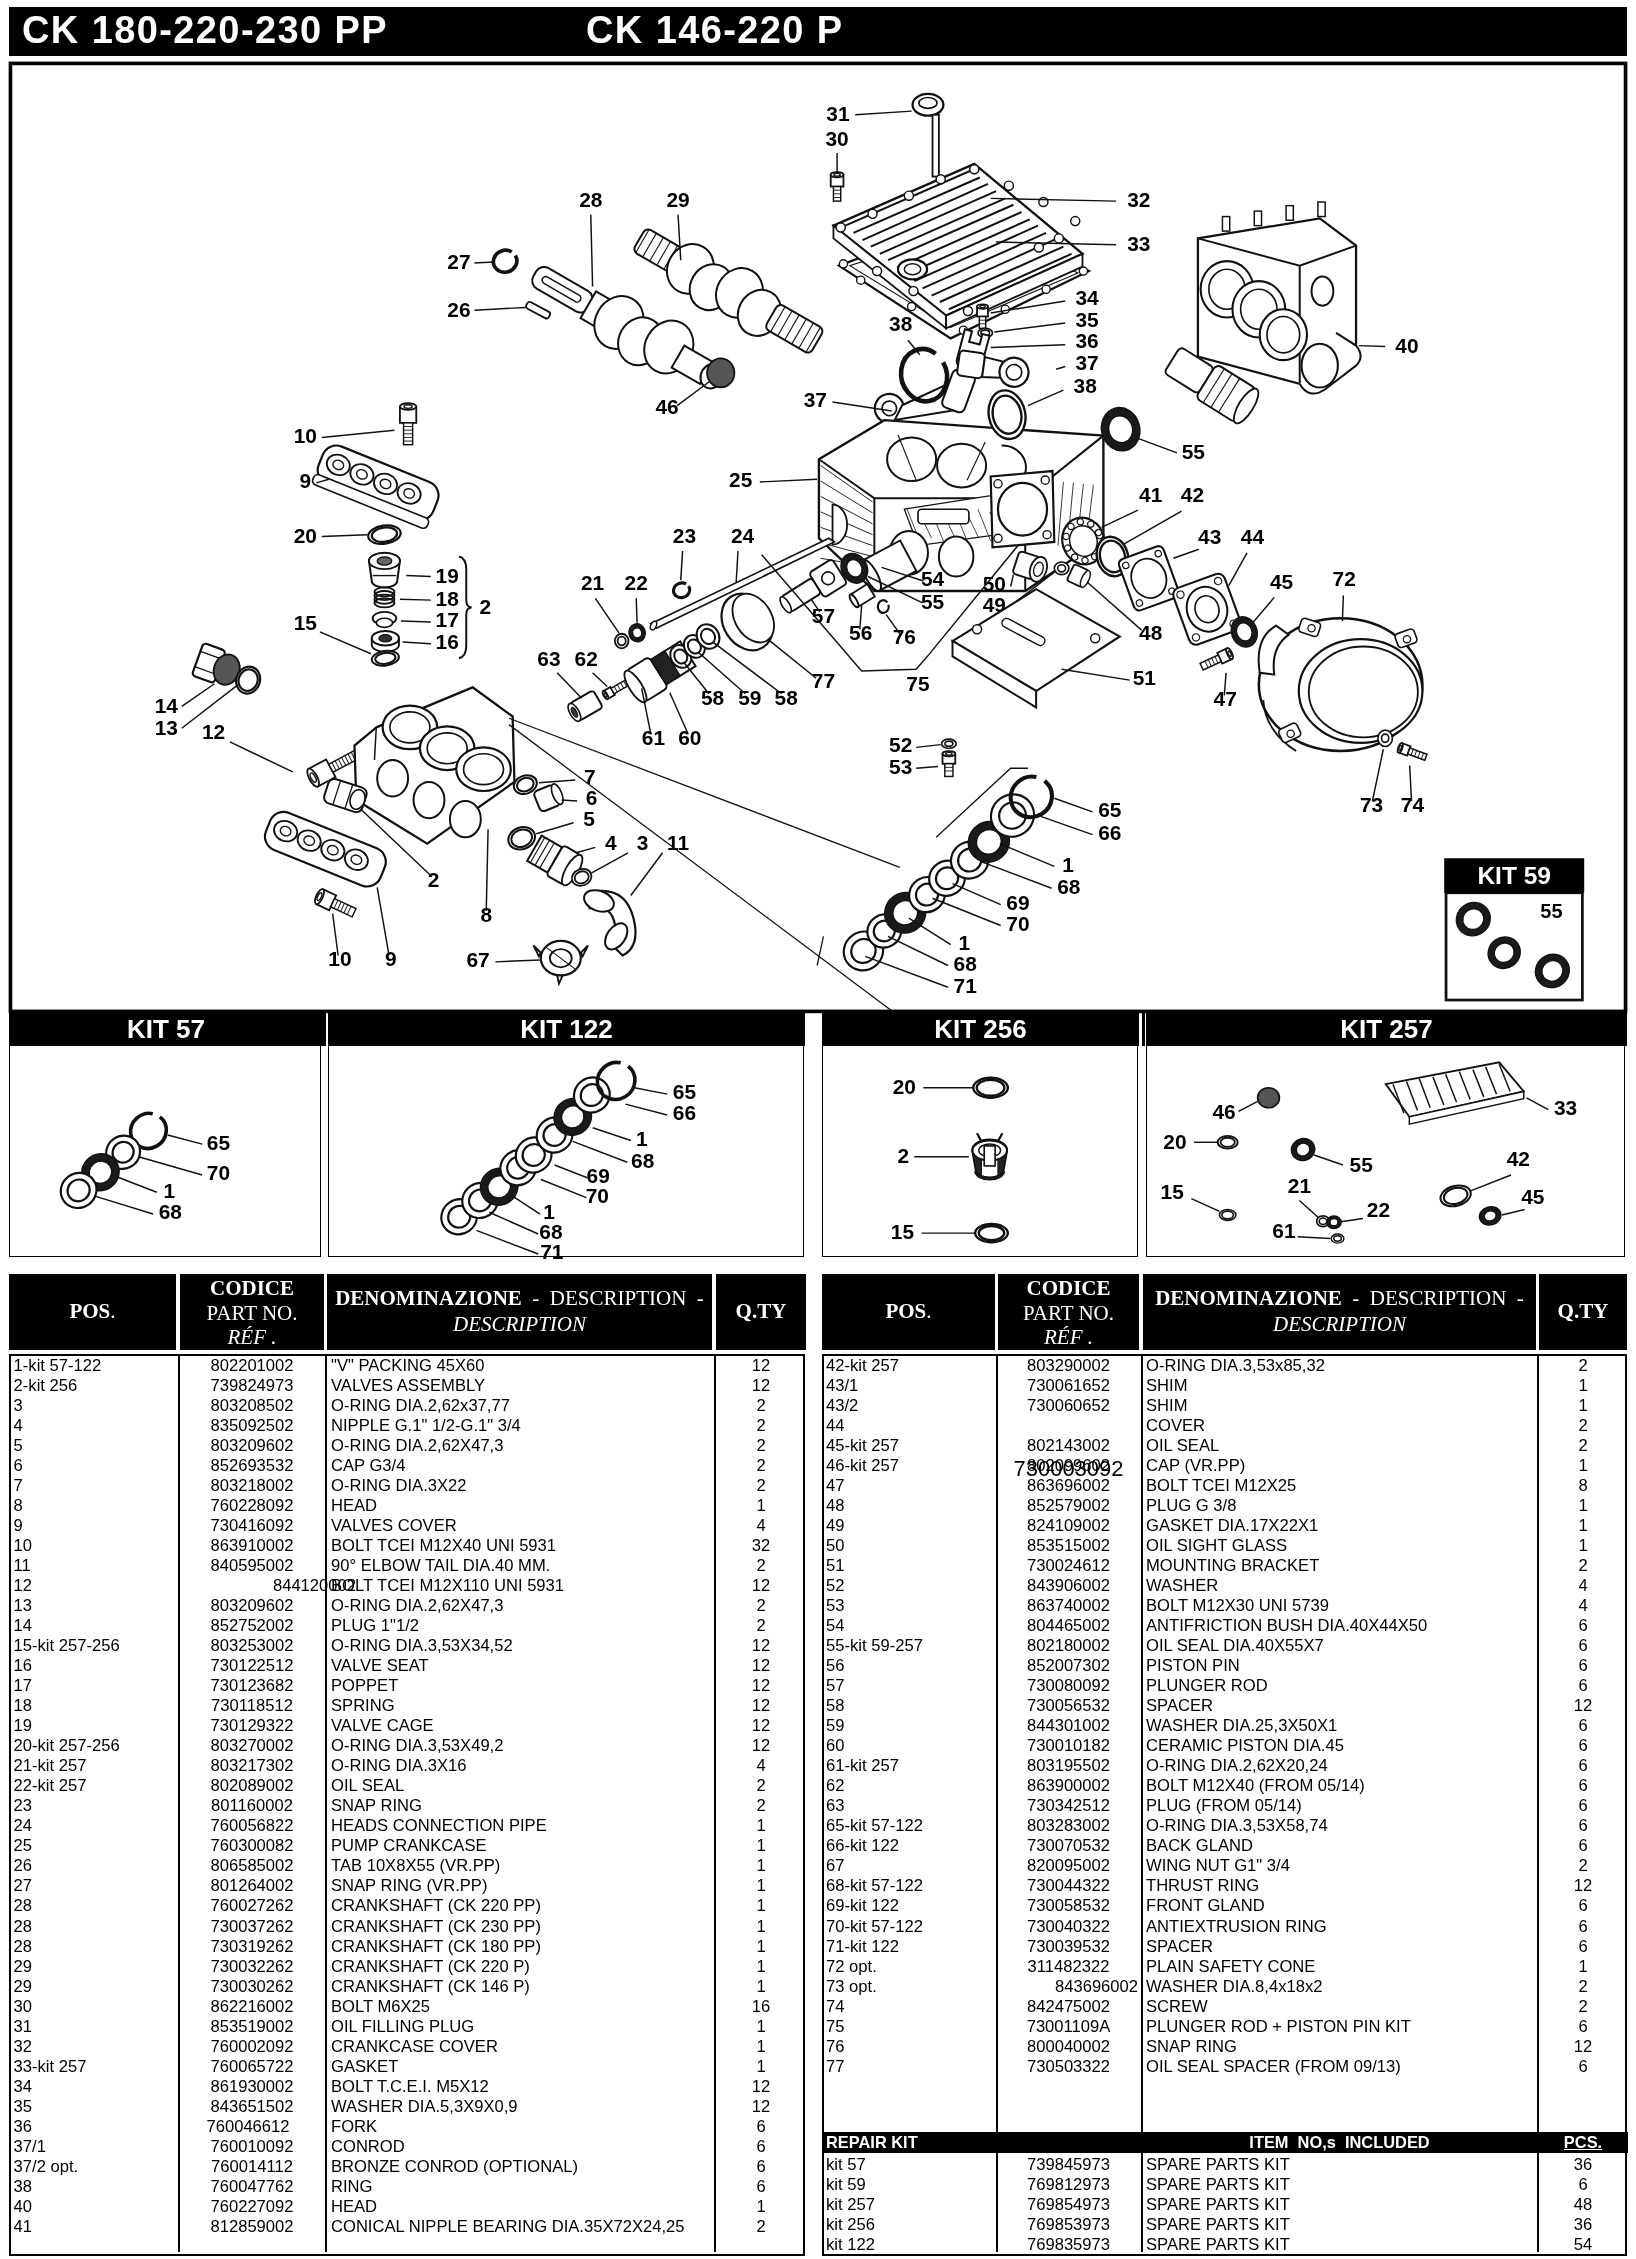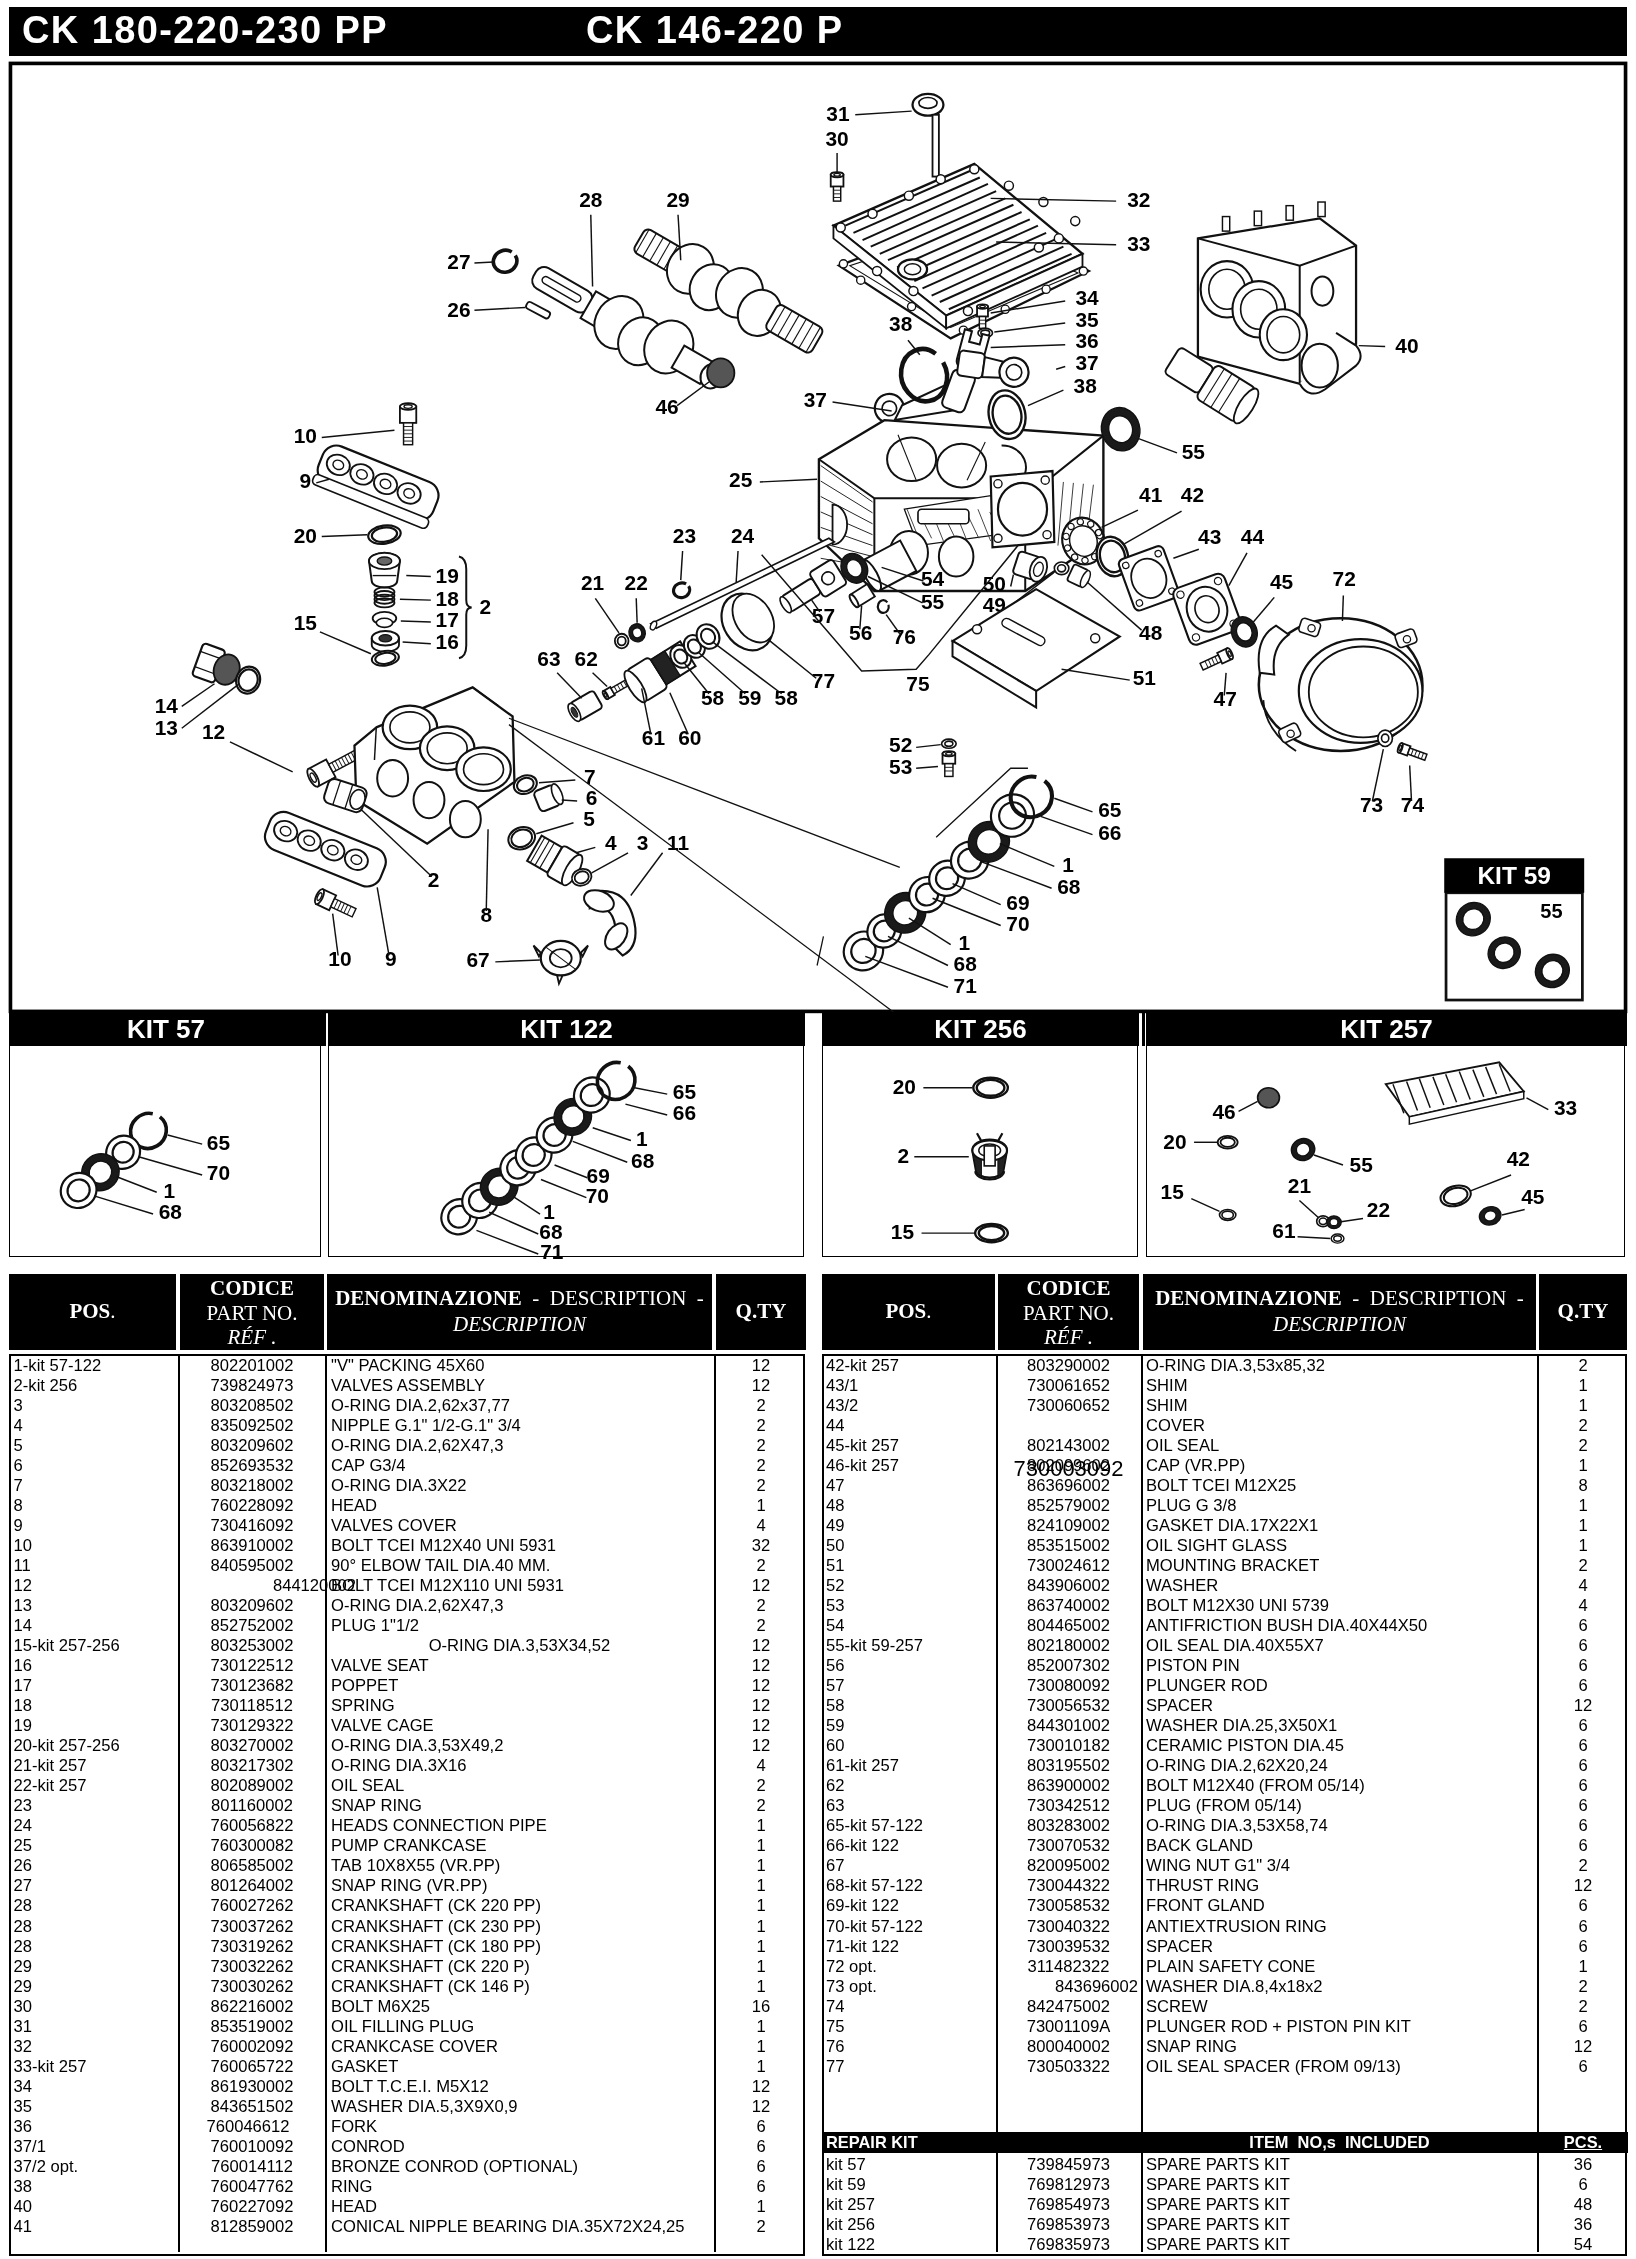--- a/index.html
+++ b/index.html
@@ -1127,21 +1127,21 @@
 <div class="cell" style="left:13.6px;top:1596px;width:158px;font-size:16.6px;">13</div>
 <div class="cell" style="left:180px;top:1596px;width:144px;text-align:center;font-size:16.6px;">803209602</div>
 <div class="cell" style="left:331px;top:1596px;width:377px;font-size:16.6px;">O-RING DIA.2,62X47,3</div>
 <div class="cell" style="left:716px;top:1596px;width:90px;text-align:center;font-size:16.6px;">2</div>
 <div class="cell" style="left:13.6px;top:1616px;width:158px;font-size:16.6px;">14</div>
 <div class="cell" style="left:180px;top:1616px;width:144px;text-align:center;font-size:16.6px;">852752002</div>
 <div class="cell" style="left:331px;top:1616px;width:377px;font-size:16.6px;">PLUG 1"1/2</div>
 <div class="cell" style="left:716px;top:1616px;width:90px;text-align:center;font-size:16.6px;">2</div>
 <div class="cell" style="left:13.6px;top:1636px;width:158px;font-size:16.6px;">15-kit 257-256</div>
 <div class="cell" style="left:180px;top:1636px;width:144px;text-align:center;font-size:16.6px;">803253002</div>
-<div class="cell" style="left:331px;top:1636px;width:377px;font-size:16.6px;text-align:center;">O-RING DIA.3,53X34,52</div>
+<div class="cell" style="left:331px;top:1636px;width:377px;font-size:16.6px;">O-RING DIA.3,53X34,52</div>
 <div class="cell" style="left:716px;top:1636px;width:90px;text-align:center;font-size:16.6px;">12</div>
 <div class="cell" style="left:13.6px;top:1656px;width:158px;font-size:16.6px;">16</div>
 <div class="cell" style="left:180px;top:1656px;width:144px;text-align:center;font-size:16.6px;">730122512</div>
 <div class="cell" style="left:331px;top:1656px;width:377px;font-size:16.6px;">VALVE SEAT</div>
 <div class="cell" style="left:716px;top:1656px;width:90px;text-align:center;font-size:16.6px;">12</div>
 <div class="cell" style="left:13.6px;top:1676px;width:158px;font-size:16.6px;">17</div>
 <div class="cell" style="left:180px;top:1676px;width:144px;text-align:center;font-size:16.6px;">730123682</div>
 <div class="cell" style="left:331px;top:1676px;width:377px;font-size:16.6px;">POPPET</div>
 <div class="cell" style="left:716px;top:1676px;width:90px;text-align:center;font-size:16.6px;">12</div>
 <div class="cell" style="left:13.6px;top:1696px;width:158px;font-size:16.6px;">18</div>

